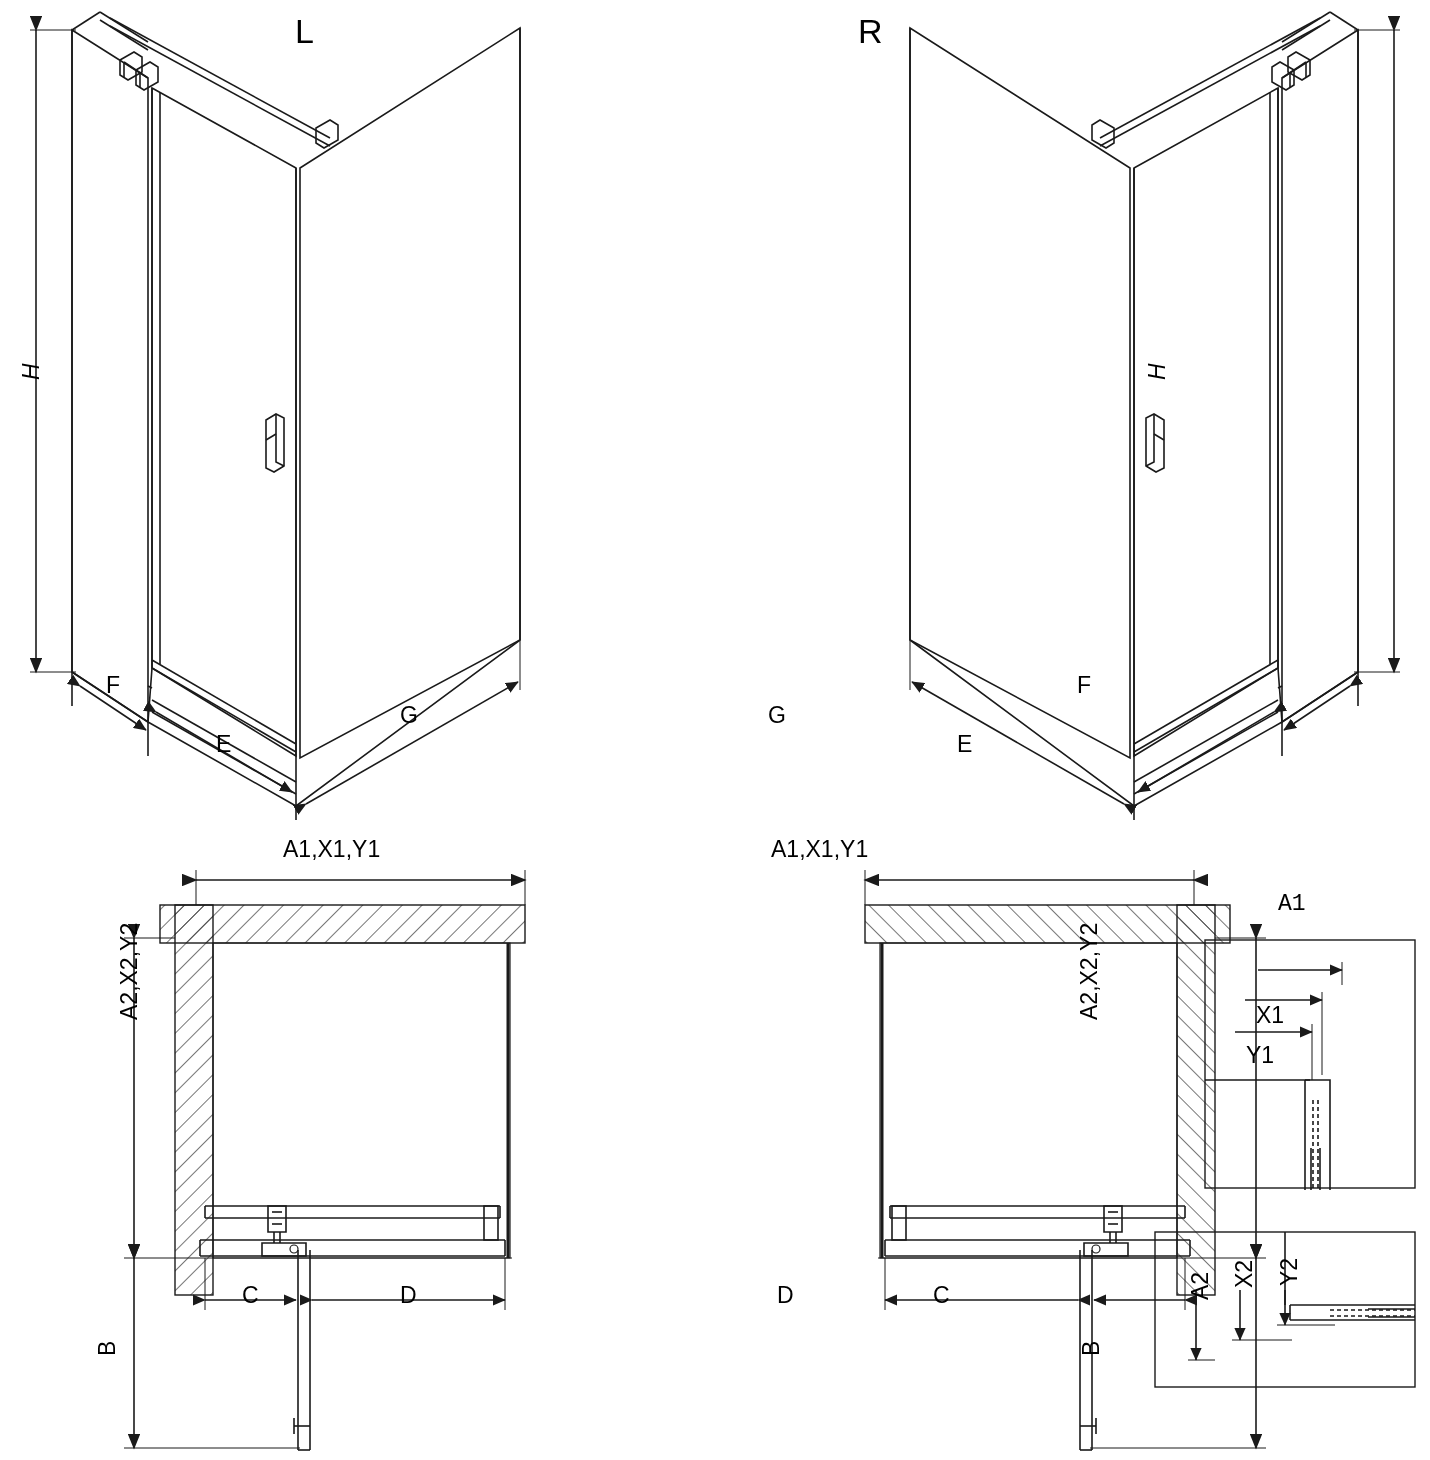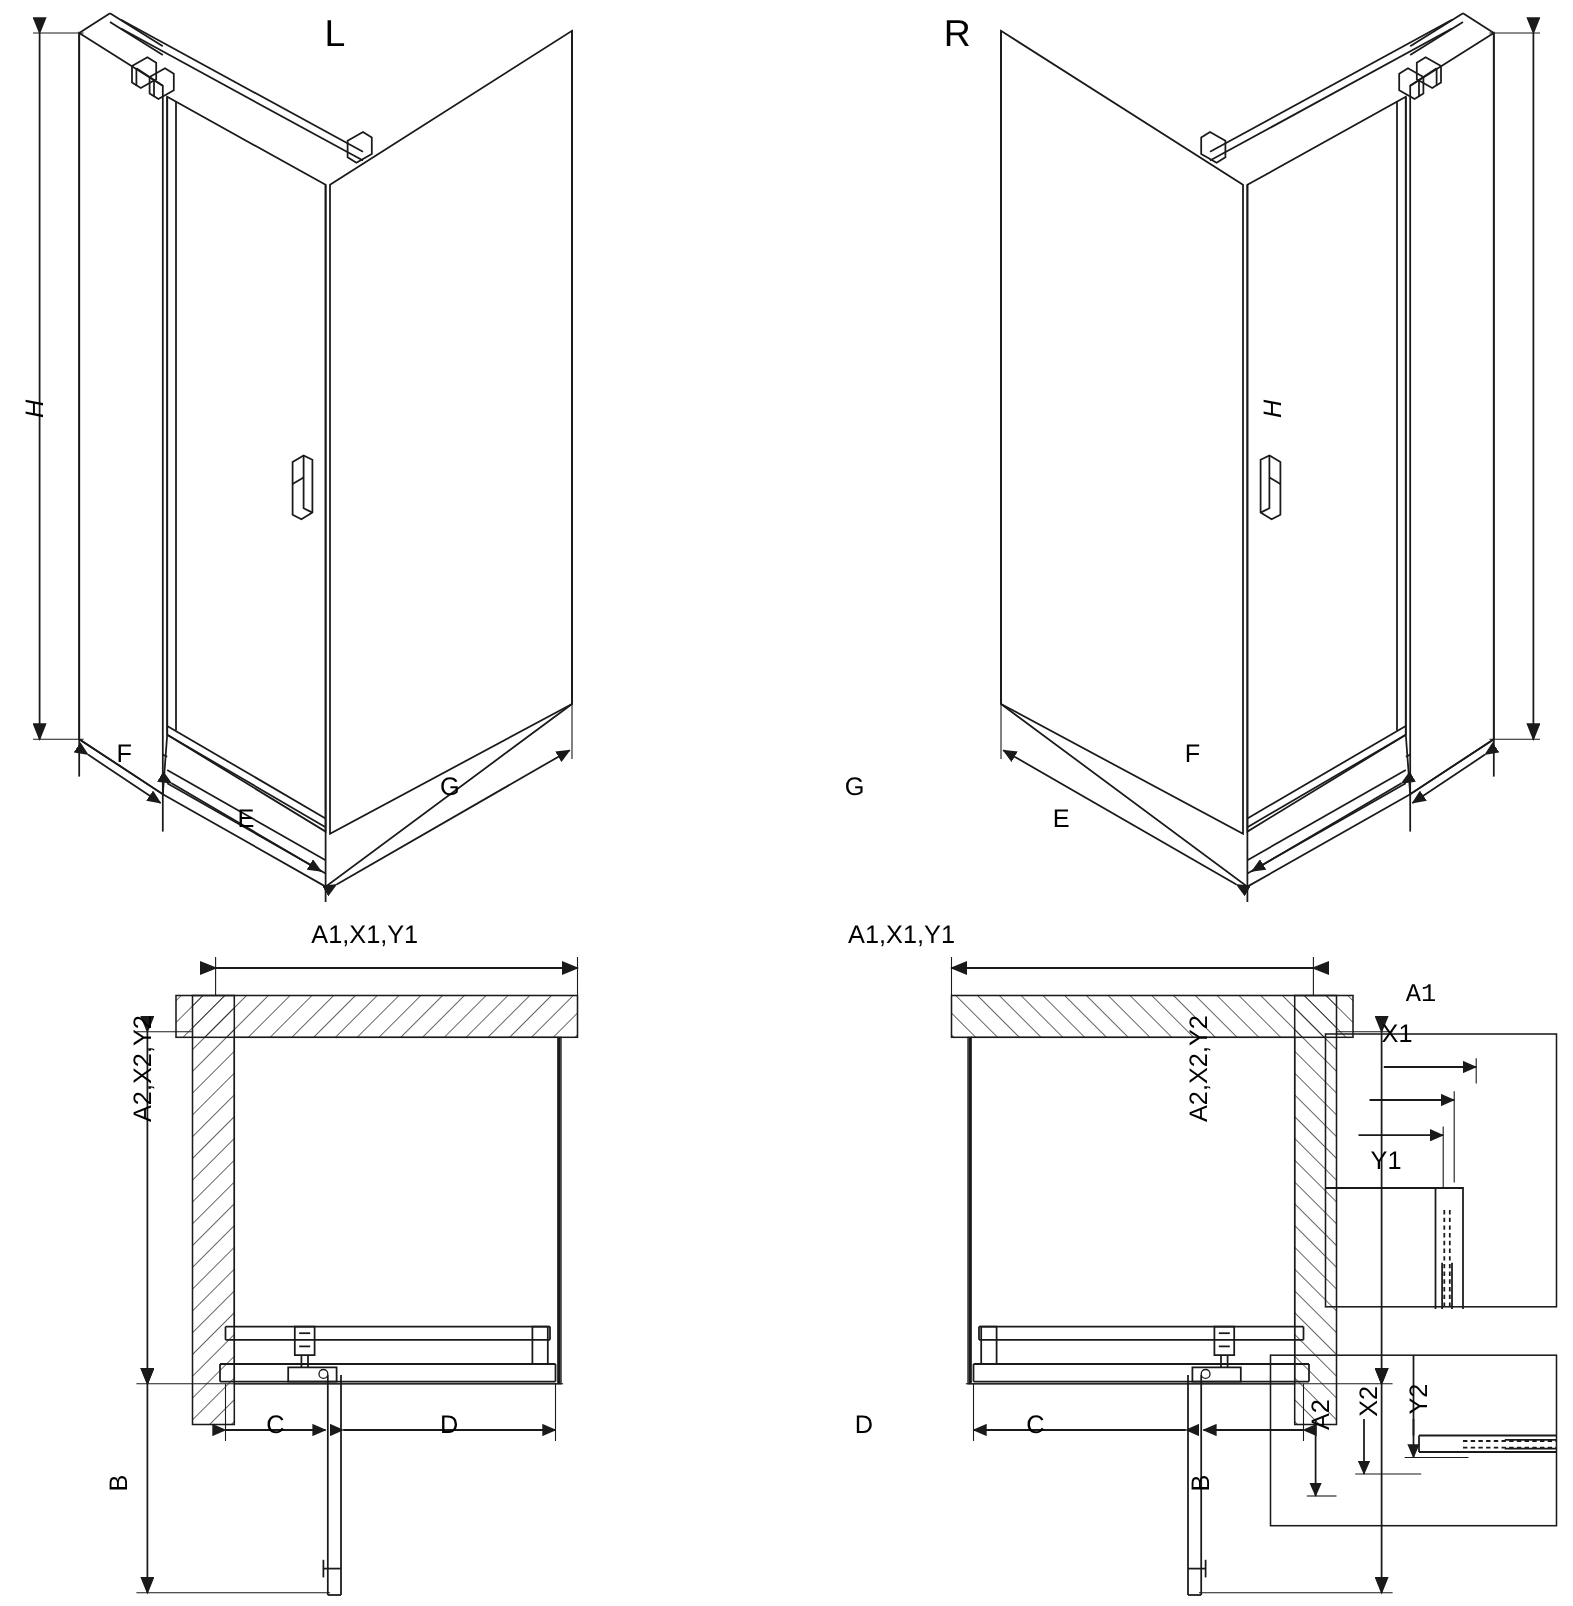--- a/index.html
+++ b/index.html
@@ -340,21 +340,21 @@
     <span class="rot-90" style="display:inline-block; position:absolute; left:12px; top:0;">B</span>
   </div>
 
   <div class="lbl" style="left:777px; top:1284px;">D</div>
   <div class="lbl" style="left:933px; top:1284px;">C</div>
   <div class="lbl" style="left:1068px; top:1356px;">
     <span class="rot-90" style="display:inline-block; position:absolute; left:12px; top:0;">B</span>
   </div>
 
   <div class="lbl" style="left:1278px; top:893px;font-family:Liberation Mono, monospace;">A1</div>
-  <div class="lbl" style="left:1256px; top:928px;">X1</div>
+  <div class="lbl" style="left:1256px; top:1004px;">X1</div>
   <div class="lbl" style="left:1246px; top:1044px;">Y1</div>
 
   <div class="lbl" style="left:1175px; top:1300px;">
     <span class="rot-90" style="display:inline-block; position:absolute; left:14px; top:0;">A2</span>
   </div>
   <div class="lbl" style="left:1219px; top:1288px;">
     <span class="rot-90" style="display:inline-block; position:absolute; left:14px; top:0;">X2</span>
   </div>
   <div class="lbl" style="left:1264px; top:1286px;">
     <span class="rot-90" style="display:inline-block; position:absolute; left:14px; top:0;">Y2</span>

